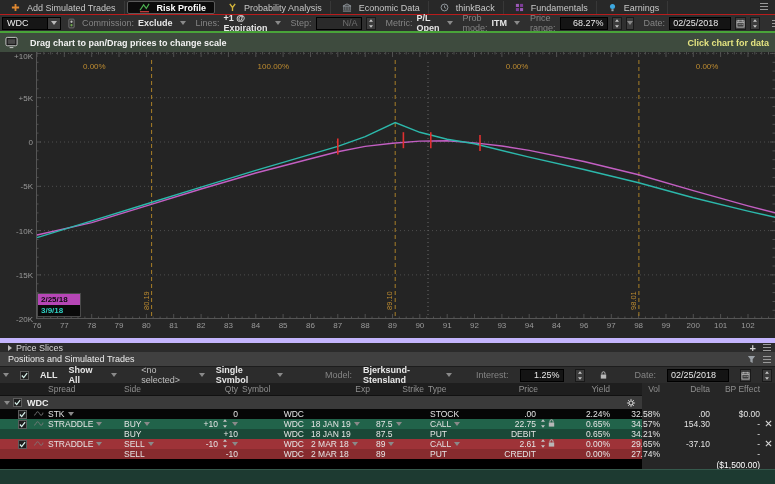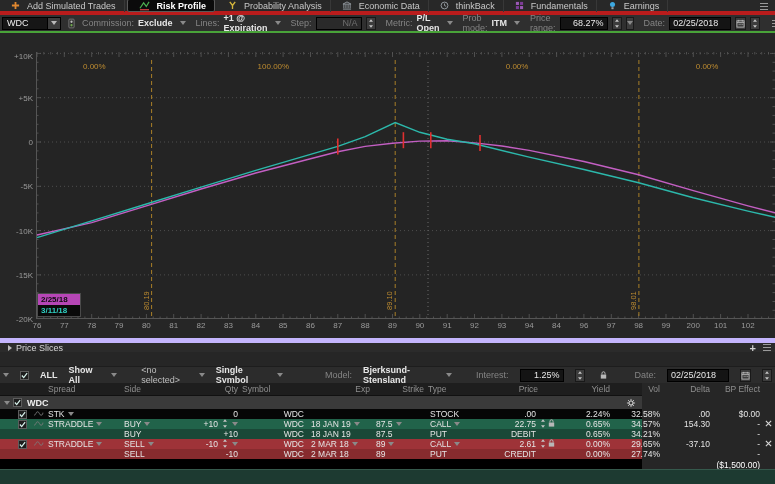--- a/index.html
+++ b/index.html
@@ -1,20 +1,20 @@
 <!DOCTYPE html>
 <html><head>
 <meta charset="utf-8">
 <style>
   html,body{margin:0;padding:0;background:#111;}
   *{box-sizing:border-box;font-family:"Liberation Sans","DejaVu Sans",sans-serif;}
   .screen{position:relative;width:775px;height:484px;background:#262626;overflow:hidden;color:#ccc;}
 
   
-  .tabbar{position:absolute;left:0;top:0;width:775px;height:15px;background:#282828;display:flex;align-items:center;border-bottom:4px solid #b91c1c;}
+  .tabbar{position:absolute;left:0;top:0;width:775px;height:15px;background:#282828;display:flex;align-items:flex-end;border-bottom:1px solid #b91c1c;}
   .tab{display:flex;align-items:center;gap:4px;height:13px;padding:0 8px;font-size:9px;color:#c8c8c8;border-right:1px solid #383838;cursor:default;}
   .tab.active{background:#0b0b0b;border:1px solid #5a5a5a;border-radius:2px;color:#fff;font-weight:bold;margin:0 2px;}
   .tabbar .spacer{flex:1;}
   .iconbtn{display:inline-flex;align-items:center;justify-content:center;padding:0 3px;}
 
   
   .toolbar{position:absolute;left:0;top:15px;width:775px;height:16px;background:#2f2f2f;display:flex;align-items:center;font-size:9px;gap:4px;padding:0 2px;}
   .lbl{color:#848484;}
   .val{color:#e6e6e6;font-weight:bold;}
   .combo{display:flex;align-items:center;background:#161616;border:1px solid #000;height:13px;}
@@ -220,20 +220,31 @@
       </span>
   </div>
   <span style="position:absolute;right:3px;top:2px" class="iconbtn" id="hamb1">
       <svg viewBox="0 0 10 9" width="10" height="9">
         <path d="M1 1.5h8M1 4.5h8M1 7.5h8" stroke="#9a9a9a" stroke-width="1.2"></path>
       </svg>
     </span>
 
   <div class="green-line"></div>
 
+  <div class="banner">
+    <span class="monico" id="mon-ic">
+        <svg viewBox="0 0 14 14" width="13" height="13">
+          <rect x="1" y="1.5" width="12" height="9" rx="1.5" fill="#1c1c1c" stroke="#cfcfcf"></rect>
+          <rect x="3" y="3.5" width="8" height="5" fill="#4a4a4a"></rect>
+          <path d="M5 12.5h4" stroke="#cfcfcf"></path>
+        </svg>
+      </span>
+    <span class="btxt">Drag chart to pan/Drag prices to change scale</span>
+    <span class="rtxt">Click chart for data</span>
+  </div>
 
   <div class="chart">
     <div id="y-labels">
         <span class="ylab" style="top: 0px;">+10K</span>
         <span class="ylab" style="top: 41.7px;">+5K</span>
         <span class="ylab" style="top: 86px;">0</span>
         <span class="ylab" style="top: 130.3px;">-5K</span>
         <span class="ylab" style="top: 174.6px;">-10K</span>
         <span class="ylab" style="top: 218.9px;">-15K</span>
         <span class="ylab" style="top: 263.2px;">-20K</span>
@@ -292,35 +303,49 @@
         <span class="xlab" style="left: 573.92px;">96</span>
         <span class="xlab" style="left: 601.266px;">97</span>
         <span class="xlab" style="left: 628.612px;">98</span>
         <span class="xlab" style="left: 655.958px;">99</span>
         <span class="xlab" style="left: 683.304px;">200</span>
         <span class="xlab" style="left: 710.65px;">101</span>
         <span class="xlab" style="left: 737.996px; text-align: center;">102</span>
       </div>
     <div class="legend-box">
       <div class="legend-row1">2/25/18</div>
-      <div class="legend-row2">3/11/18</div>
+      <div class="legend-row2">3/9/18</div>
     </div>
   </div>
 
   <div class="slicebar">
     <span class="t"><span class="tri-r"></span><span>Price Slices</span></span>
     <span class="barspacer"></span>
     <span class="iconbtn" style="color:#cfcfcf;font-size:11px;font-weight:bold">+</span>
     <span class="iconbtn" id="hamb3">
         <svg viewBox="0 0 10 9" width="10" height="9">
           <path d="M1 1.5h8M1 4.5h8M1 7.5h8" stroke="#9a9a9a" stroke-width="1.2"></path>
         </svg>
       </span>
   </div>
 
+  <div class="posbar">
+    <span class="t">Positions and Simulated Trades</span>
+    <span class="barspacer"></span>
+    <span class="iconbtn" id="funnel-ic">
+        <svg viewBox="0 0 10 10" width="9" height="9">
+          <path d="M1 1h8L6.3 4.8V9L3.7 7.6V4.8z" fill="#9aa0a6"></path>
+        </svg>
+      </span>
+    <span class="iconbtn" id="hamb4">
+        <svg viewBox="0 0 10 9" width="10" height="9">
+          <path d="M1 1.5h8M1 4.5h8M1 7.5h8" stroke="#9a9a9a" stroke-width="1.2"></path>
+        </svg>
+      </span>
+  </div>
 
   <div class="posctl">
     <span class="tri-d dim"></span>
     <span class="cb" id="cb-all">
         <svg viewBox="0 0 8 8" width="7" height="7">
           <path d="M1 4l2.1 2.4L7 1.4" stroke="#d8f2ec" stroke-width="1.4" fill="none"></path>
         </svg>
       </span>
     <span class="val">ALL</span>
     <span class="val">Show All</span>

